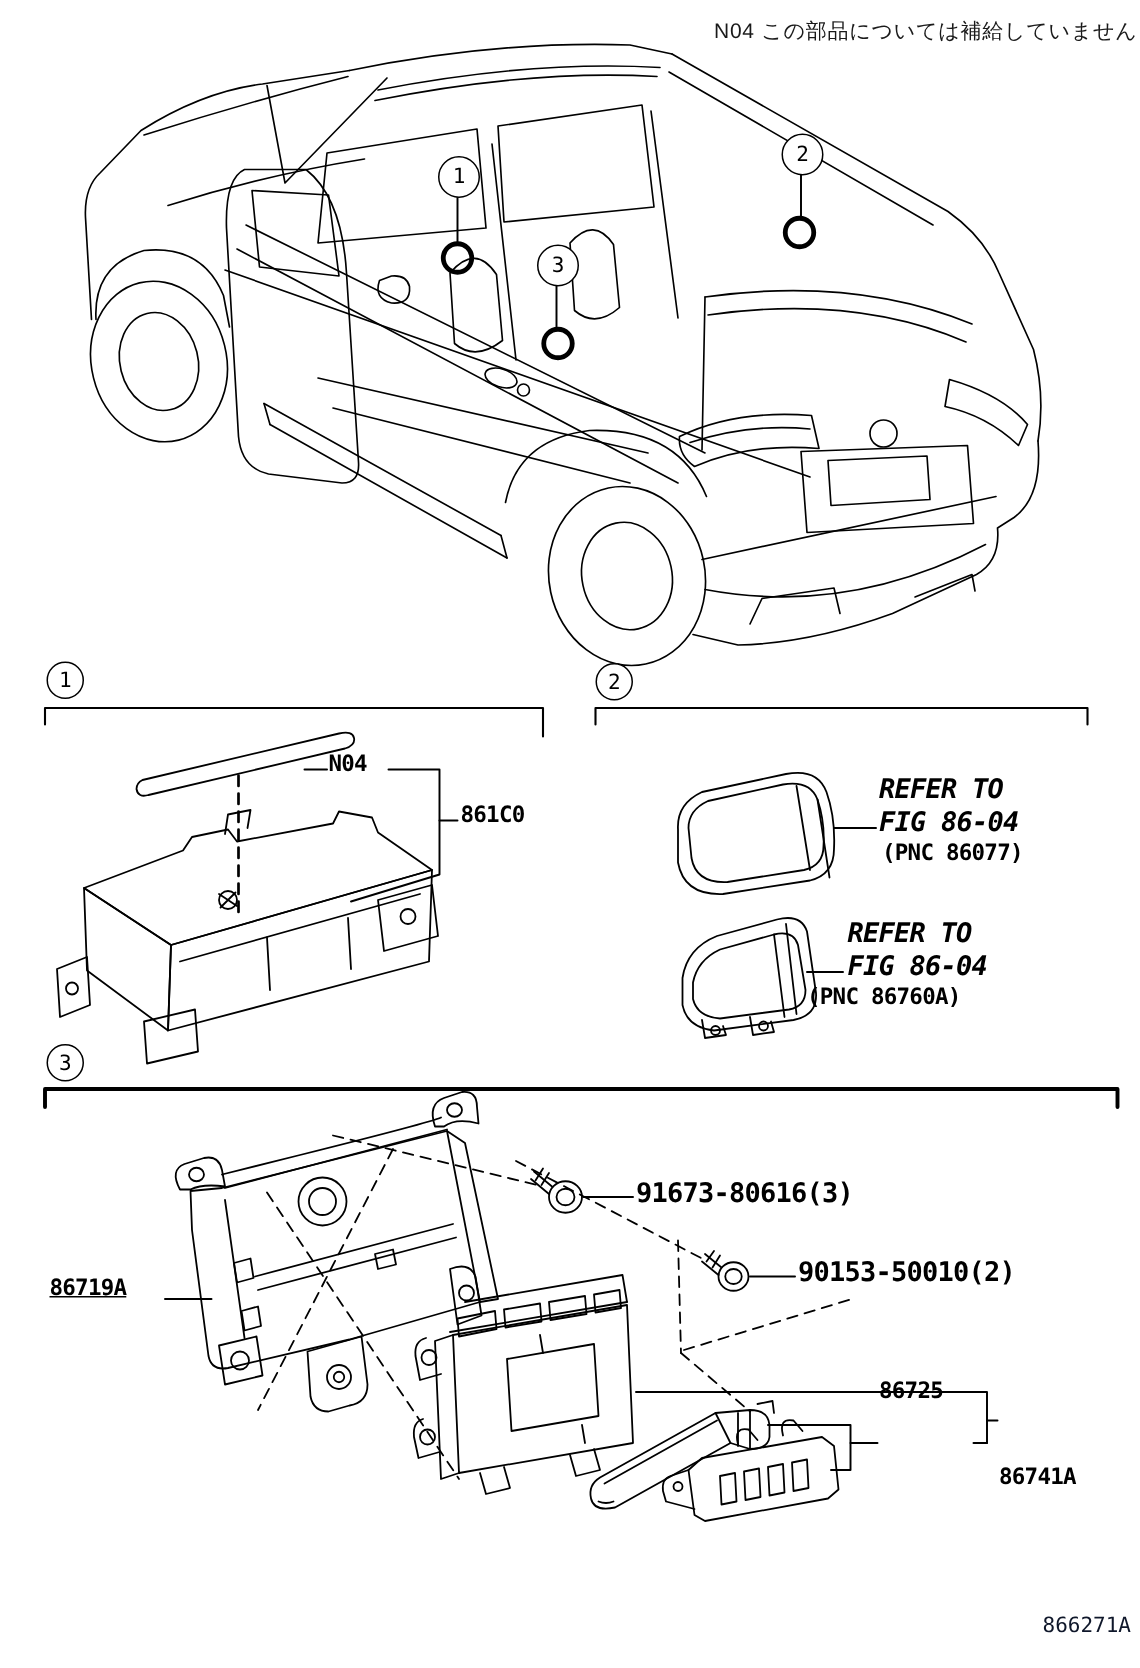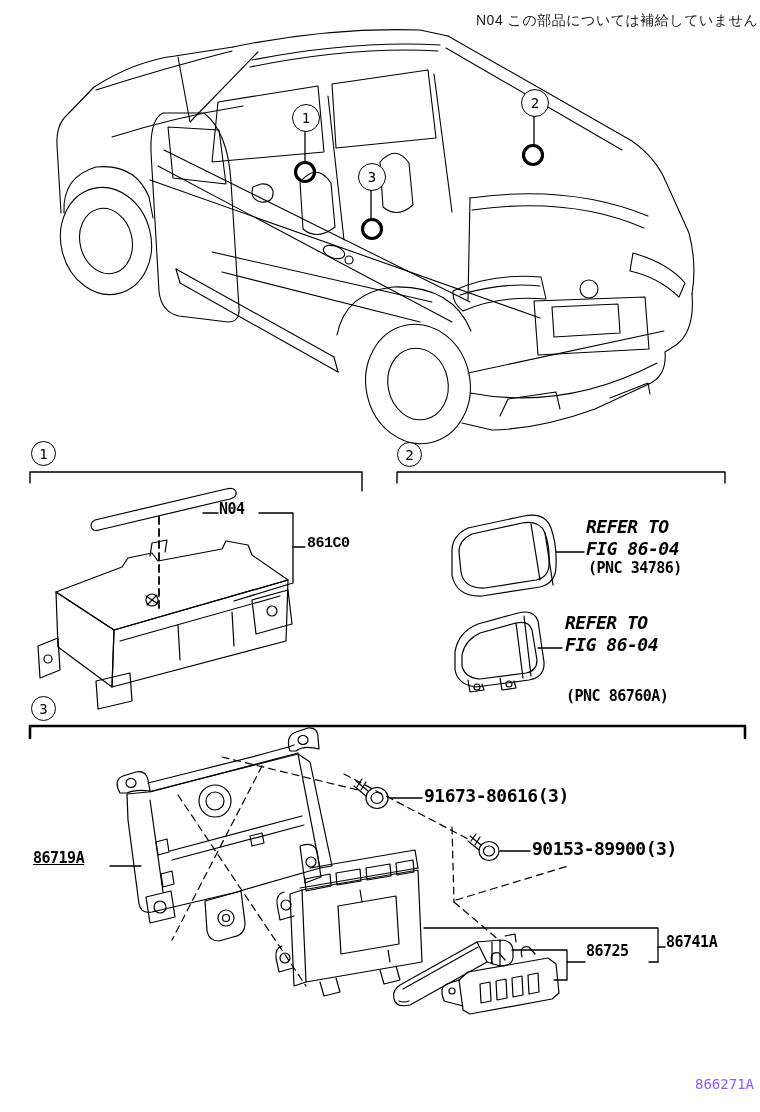--- a/index.html
+++ b/index.html
@@ -8,21 +8,21 @@
   .art{position:absolute;left:0;top:0;}
   .lbl{position:absolute;white-space:nowrap;font-weight:bold;line-height:1.05;
        font-family:"DejaVu Sans Mono","Liberation Mono",monospace;letter-spacing:-0.5px;}
   .pn{font-size:15px;}
   .pn-sm{font-size:18px;}
   .refer{font-size:18px;font-style:italic;}
   .pnc{font-size:15px;}
   .jp{position:absolute;left:476px;top:12px;font-family:"Liberation Sans","DejaVu Sans",sans-serif;
       font-weight:normal;font-size:14px;letter-spacing:0.5px;color:#1a1a1a;}
   .footer-code{position:absolute;left:695px;top:1076px;font-size:14px;font-weight:normal;
-      color:#8b5cf6;letter-spacing:0px;}
+      color:#0f172a;letter-spacing:0px;}
   .callout{position:absolute;border:1.5px solid #000;border-radius:50%;background:#fff;
       display:flex;align-items:center;justify-content:center;font-size:14px;font-weight:normal;}
   .callout.big{width:26px;height:26px;}
   .callout.sec{width:23px;height:23px;}
 </style>
 </head>
 <body>
 
 <div class="canvas">
 
@@ -269,31 +269,31 @@
 
   <div class="callout big" style="left:292px;top:104px;">1</div>
   <div class="callout big" style="left:521px;top:89px;">2</div>
   <div class="callout big" style="left:358px;top:163px;">3</div>
 
   <div class="callout sec" style="left:31px;top:441px;">1</div>
   <div class="callout sec" style="left:397px;top:442px;">2</div>
   <div class="callout sec" style="left:31px;top:696px;">3</div>
 
   <div class="lbl pn" style="left:219px;top:502px;">N04</div>
-  <div class="lbl pn" style="left:307px;top:536px;font-family:Liberation Mono, monospace;">861C0</div>
+  <div class="lbl pn" style="left:307px;top:536px;">861C0</div>
 
   <div class="lbl refer" style="left:586px;top:518px;">REFER TO</div>
   <div class="lbl refer" style="left:586px;top:540px;">FIG 86-04</div>
-  <div class="lbl pnc" style="left:588px;top:561px;">(PNC 34786)</div>
+  <div class="lbl pnc" style="left:588px;top:561px;">(PNC 86077)</div>
 
   <div class="lbl refer" style="left:565px;top:614px;">REFER TO</div>
   <div class="lbl refer" style="left:565px;top:636px;">FIG 86-04</div>
-  <div class="lbl pnc" style="left:566px;top:657px;margin-top:32px;">(PNC 86760A)</div>
+  <div class="lbl pnc" style="left:538px;top:657px;">(PNC 86760A)</div>
 
   <div class="lbl pn" style="left:33px;top:851px;text-decoration:underline;">86719A</div>
   <div class="lbl pn-sm" style="left:424px;top:787px;">91673-80616(3)</div>
-  <div class="lbl pn-sm" style="left:532px;top:840px;">90153-89900(3)</div>
-  <div class="lbl pn" style="left:586px;top:944px;">86725</div>
-  <div class="lbl pn" style="left:666px;top:935px;">86741A</div>
+  <div class="lbl pn-sm" style="left:532px;top:840px;">90153-50010(2)</div>
+  <div class="lbl pn" style="left:586px;top:920px;">86725</div>
+  <div class="lbl pn" style="left:666px;top:977px;">86741A</div>
 
   <div class="footer-code">866271A</div>
 
 </div>
 
 </body></html>

